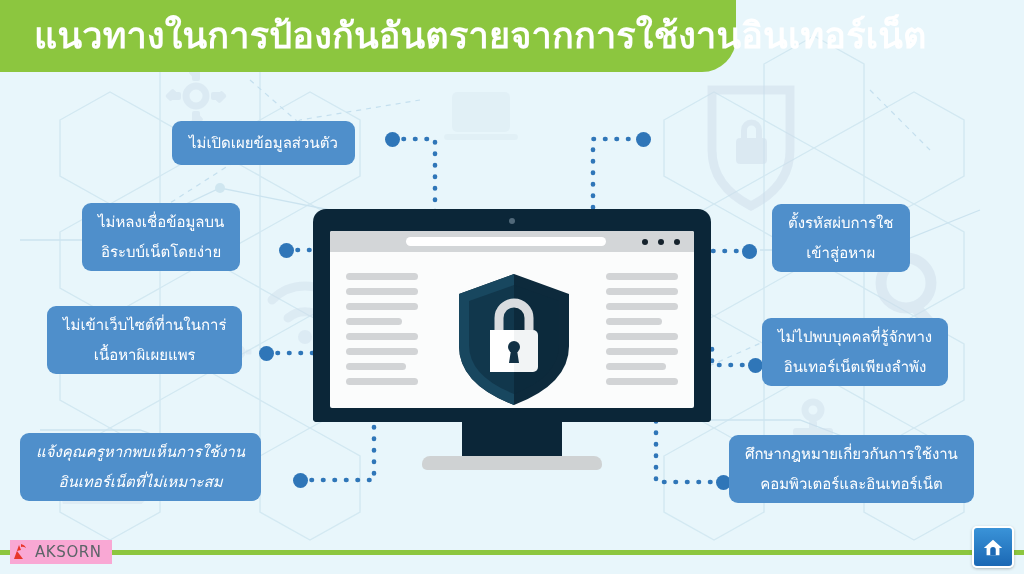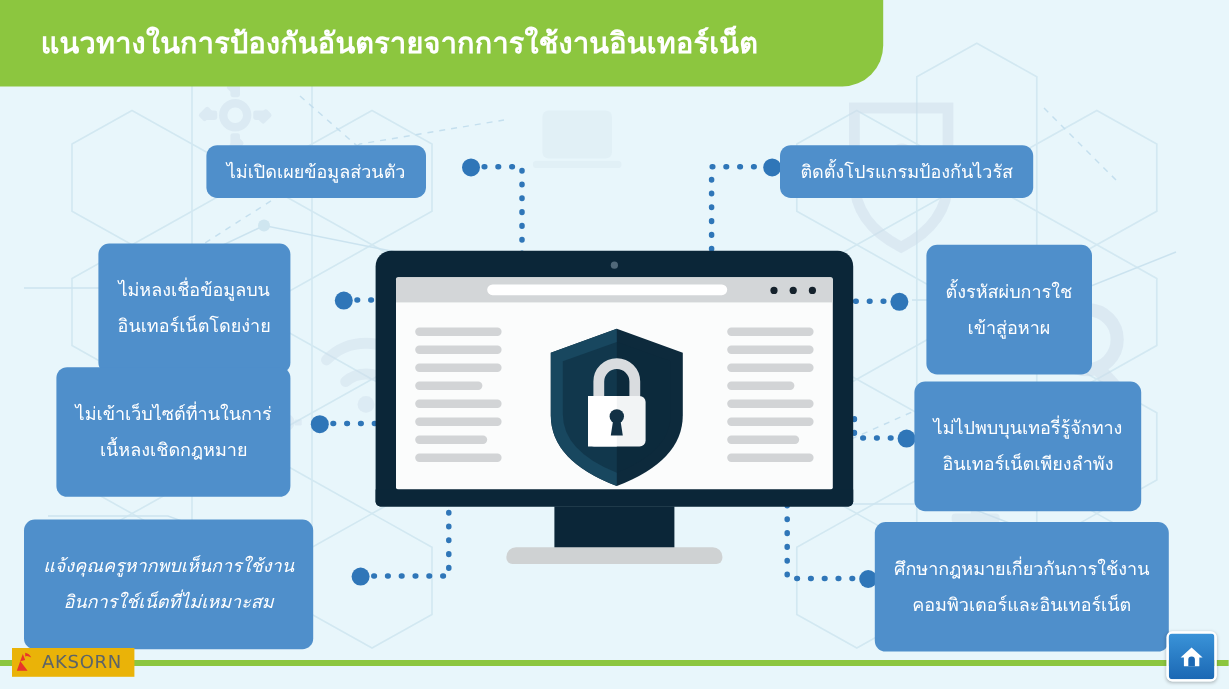--- a/index.html
+++ b/index.html
@@ -15,21 +15,21 @@
   .bg-layer{position:absolute;inset:0;width:1024px;height:574px;pointer-events:none;}
 
   
   .header-band{
     position:absolute;left:0;top:0;width:736px;height:72px;
     background:#8cc63f;
     border-bottom-right-radius:34px;
     display:flex;align-items:center;
   }
   .header-title{
-    color:#ffffff;font-size:24px;font-weight:bold;
+    color:#ffffff;font-size:36px;font-weight:bold;
     letter-spacing:.2px;margin-left:34px;line-height:1;
     white-space:nowrap;
   }
 
   
   .monitor{position:absolute;left:313px;top:209px;width:398px;height:241px;}
   .monitor-bezel{
     position:absolute;left:0;top:0;width:398px;height:213px;
     background:#0b2638;border-radius:13px 13px 4px 4px;
   }
@@ -69,39 +69,39 @@
 
   
   .label-box{
     position:absolute;
     background:#4f8fcb;
     border-radius:9px;
     color:#ffffff;
     font-size:15px;
     line-height:30px;
     text-align:center;
-    padding:24px 16px;
+    padding:4px 16px;
     box-sizing:border-box;
     white-space:nowrap;
   }
   .label-box.one-line{line-height:26px;padding:9px 17px;}
   .label-line{display:block;}
 
   
   .conn{position:absolute;pointer-events:none;}
   .node-dot{position:absolute;width:15px;height:15px;border-radius:50%;background:#2f76b8;}
 
   
   .footer-rule{
     position:absolute;left:0;bottom:19px;width:1024px;height:5px;background:#8cc63f;
   }
   .brand{
     position:absolute;left:10px;bottom:10px;height:24px;
     display:flex;align-items:center;gap:5px;
-    background:#eab308;padding-right:10px;
+    background:#f9a8d4;padding-right:10px;
   }
   .brand-name{
     color:#5c6468;font-size:15px;letter-spacing:.6px;font-weight:normal;
   }
   .home-btn{
     position:absolute;right:10px;bottom:6px;width:38px;height:38px;
     border-radius:5px;border:2px solid #ffffff;
     background:linear-gradient(#3a93d8,#1b68b4);
     box-shadow:0 1px 3px rgba(0,0,0,.25);
     display:flex;align-items:center;justify-content:center;
@@ -321,47 +321,44 @@
         <circle cx="59" cy="75" r="6" fill="#123145"></circle>
         <path d="M56,78 h6 l2,13 h-10 z" fill="#123145"></path>
       </g>
     </svg>
   </div>
 
   <div class="label-box one-line" style="left:172px;top:121px;">
     <span class="label-line">ไม่เปิดเผยข้อมูลส่วนตัว</span>
   </div>
 
-  <div class="label-box one-line" style="left:650px;top:121px;">
-    <span class="label-line">ติดตั้งโปรแกรมป้องกันไวรัส</span>
-  </div>
 
   <div class="label-box" style="left:82px;top:203px;">
     <span class="label-line">ไม่หลงเชื่อข้อมูลบน</span>
-    <span class="label-line">อินเทอร์เน็ตโดยง่าย</span>
+    <span class="label-line">อิระบบ์เน็ตโดยง่าย</span>
   </div>
 
   <div class="label-box" style="left:772px;top:204px;">
     <span class="label-line">ตั้งรหัสผ่บการใช</span>
     <span class="label-line">เข้าสู่อหาผ</span>
   </div>
 
   <div class="label-box" style="left:47px;top:306px;">
     <span class="label-line">ไม่เข้าเว็บไซต์ที่านในการ่</span>
-    <span class="label-line">เนื้หลงเชิดกฎหมาย</span>
+    <span class="label-line">เนื้อหาผิเผยแพร</span>
   </div>
 
   <div class="label-box" style="left:762px;top:318px;">
-    <span class="label-line">ไม่ไปพบบุนเทอรี่รู้จักทาง</span>
+    <span class="label-line">ไม่ไปพบบุคคลที่รู้จักทาง</span>
     <span class="label-line">อินเทอร์เน็ตเพียงลำพัง</span>
   </div>
 
   <div class="label-box" style="left:20px;top:433px;font-style:italic;">
     <span class="label-line">แจ้งคุณครูหากพบเห็นการใช้งาน</span>
-    <span class="label-line">อินการใช์เน็ตที่ไม่เหมาะสม</span>
+    <span class="label-line">อินเทอร์เน็ตที่ไม่เหมาะสม</span>
   </div>
 
   <div class="label-box" style="left:729px;top:435px;">
     <span class="label-line">ศึกษากฎหมายเกี่ยวกันการใช้งาน</span>
     <span class="label-line">คอมพิวเตอร์และอินเทอร์เน็ต</span>
   </div>
 
   <div class="footer-rule"></div>
 
   <div class="brand">

